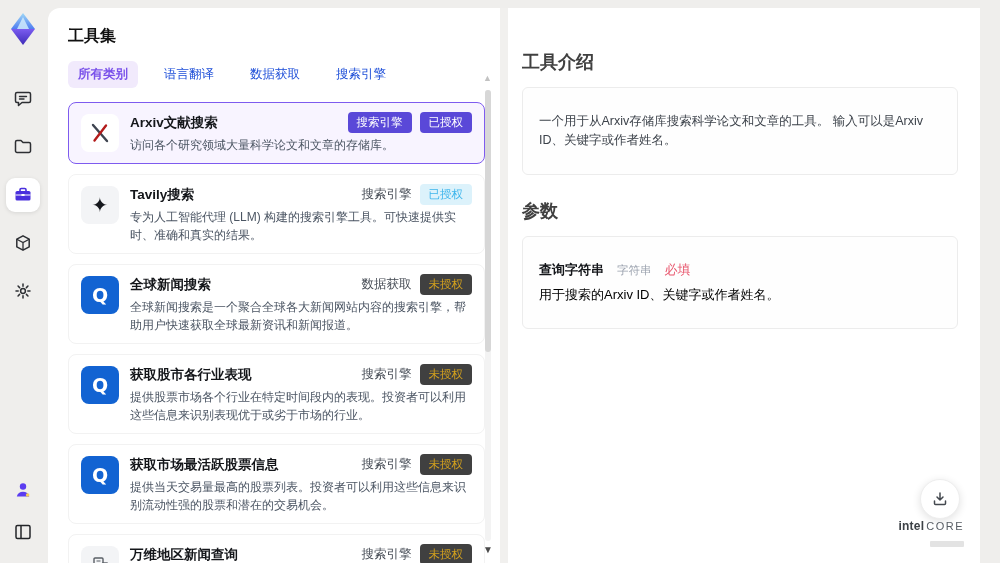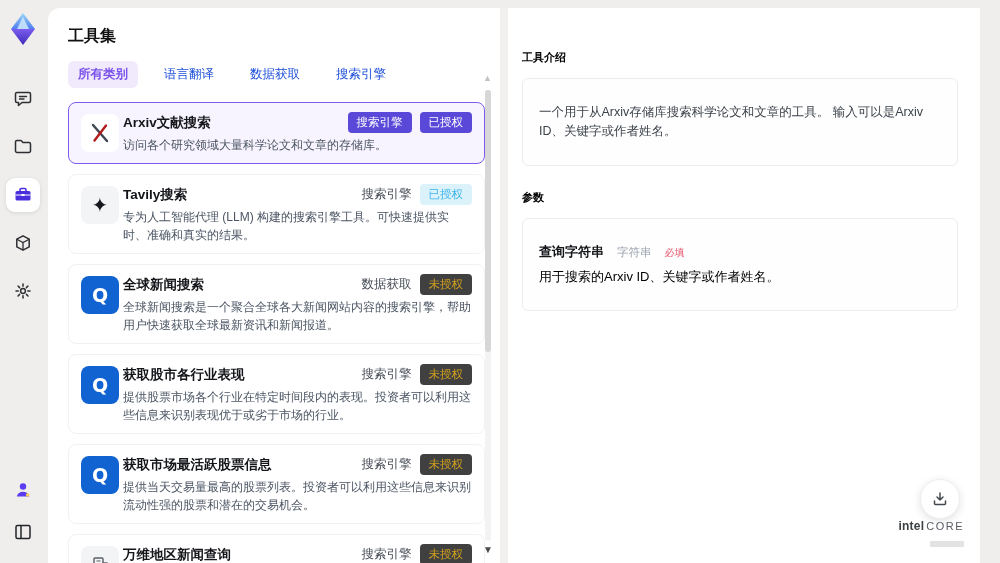--- a/index.html
+++ b/index.html
@@ -22,21 +22,21 @@
   .list-panel { width:452px; padding:18px 15px 0 20px; position:relative; }
   .v-divider { width:8px; background:#f1f0ee; }
   .detail-panel { flex:1; padding:18px 22px 0 14px; position:relative; }
 
   
   .lp-title { font-size:16px; font-weight:bold; color:#111; }
   .tabs { display:flex; align-items:center; gap:16px; margin-top:14px; }
   .tab { font-size:12.5px; color:#1d4ed8; padding:5px 10px; border-radius:6px; cursor:pointer; white-space:nowrap; }
   .tab.active { color:#7a52ea; background:#f1eafc; font-weight:bold; }
   .cards { margin-top:14px; }
-  .card { display:flex; gap:4px; padding:9px 12px; border:1px solid #f2f2f2; border-radius:8px; background:#fff; margin-bottom:10px; cursor:pointer; }
+  .card { display:flex; gap:11px; padding:9px 12px; border:1px solid #f2f2f2; border-radius:8px; background:#fff; margin-bottom:10px; cursor:pointer; }
   .card.selected { border:1.5px solid #7e5bef; background:#f8f4ff; }
   .tool-icon { width:38px; height:38px; border-radius:8px; flex:0 0 38px; display:flex; align-items:center; justify-content:center; align-self:flex-start; margin-top:2px; }
   .ti-white { background:#ffffff; }
   .ti-gray { background:#f3f4f6; }
   .ti-blue { background:#1263d2; }
   .ti-blue .qglyph { color:#fff; font-weight:bold; font-size:19px; font-family:"DejaVu Sans",sans-serif; }
   .ti-gray .star { font-size:20px; color:#16181d; line-height:1; }
   .card-body { flex:1; min-width:0; }
   .card-top { display:flex; align-items:center; }
   .card-top h3 { font-size:13.5px; font-weight:bold; color:#14161a; }
@@ -49,27 +49,27 @@
   .desc { font-size:12px; color:#4b5563; line-height:1.5; margin-top:3px; }
 
   
   .scrollbar { position:absolute; top:82px; bottom:22px; right:9px; width:6px; background:#f3f3f3; border-radius:3px; }
   .scroll-thumb { position:absolute; top:0; left:0; width:6px; height:58%; background:#d7d7d7; border-radius:3px; }
   .scroll-up { position:absolute; top:66px; right:8px; font-size:9px; color:#c2c2c2; line-height:1; }
   .scroll-down { position:absolute; bottom:8px; right:7px; font-size:10px; color:#4a4a4a; line-height:1; }
 
   
   .dp-title { font-size:15px; font-weight:bold; color:#111; }
-  .dp-sub { font-size:11px; font-weight:bold; color:#000000; margin-top:24px; }
+  .dp-sub { font-size:18px; font-weight:bold; color:#404040; margin-top:24px; }
   .dp-box { margin-top:13px; border:1px solid #ececec; border-radius:6px; background:#fefefe; padding:24px 16px; }
   .dp-box .intro { font-size:12.5px; color:#3d434b; line-height:1.5; }
   .param-line { display:flex; align-items:baseline; gap:13px; }
   .param-name { font-size:13px; font-weight:bold; color:#14161a; }
   .param-type { font-size:11.5px; color:#9ca3af; }
-  .param-req { font-size:10px; color:#e8566d; }
+  .param-req { font-size:13px; color:#e8566d; }
   .param-desc { font-size:13px; color:#000000; margin-top:7px; }
 
   
   .fab { position:absolute; right:20px; bottom:44px; width:40px; height:40px; border-radius:50%; background:#fff; border:1px solid #eee; box-shadow:0 2px 8px rgba(0,0,0,.12); display:flex; align-items:center; justify-content:center; cursor:pointer; }
   .intel-mark { position:absolute; right:16px; bottom:12px; text-align:right; line-height:1.1; }
   .intel-row { font-size:12px; color:#3c4146;text-align:center; }
   .intel-b { font-weight:bold; letter-spacing:.2px; }
   .intel-core { text-transform:uppercase; letter-spacing:1.5px; font-size:11px; color:#565c63; margin-left:2px; }
   .intel-ultra { display:inline-block; margin-top:2px; width:34px; height:6px; background:#e3e3e3; border-radius:1px; }
 </style>

